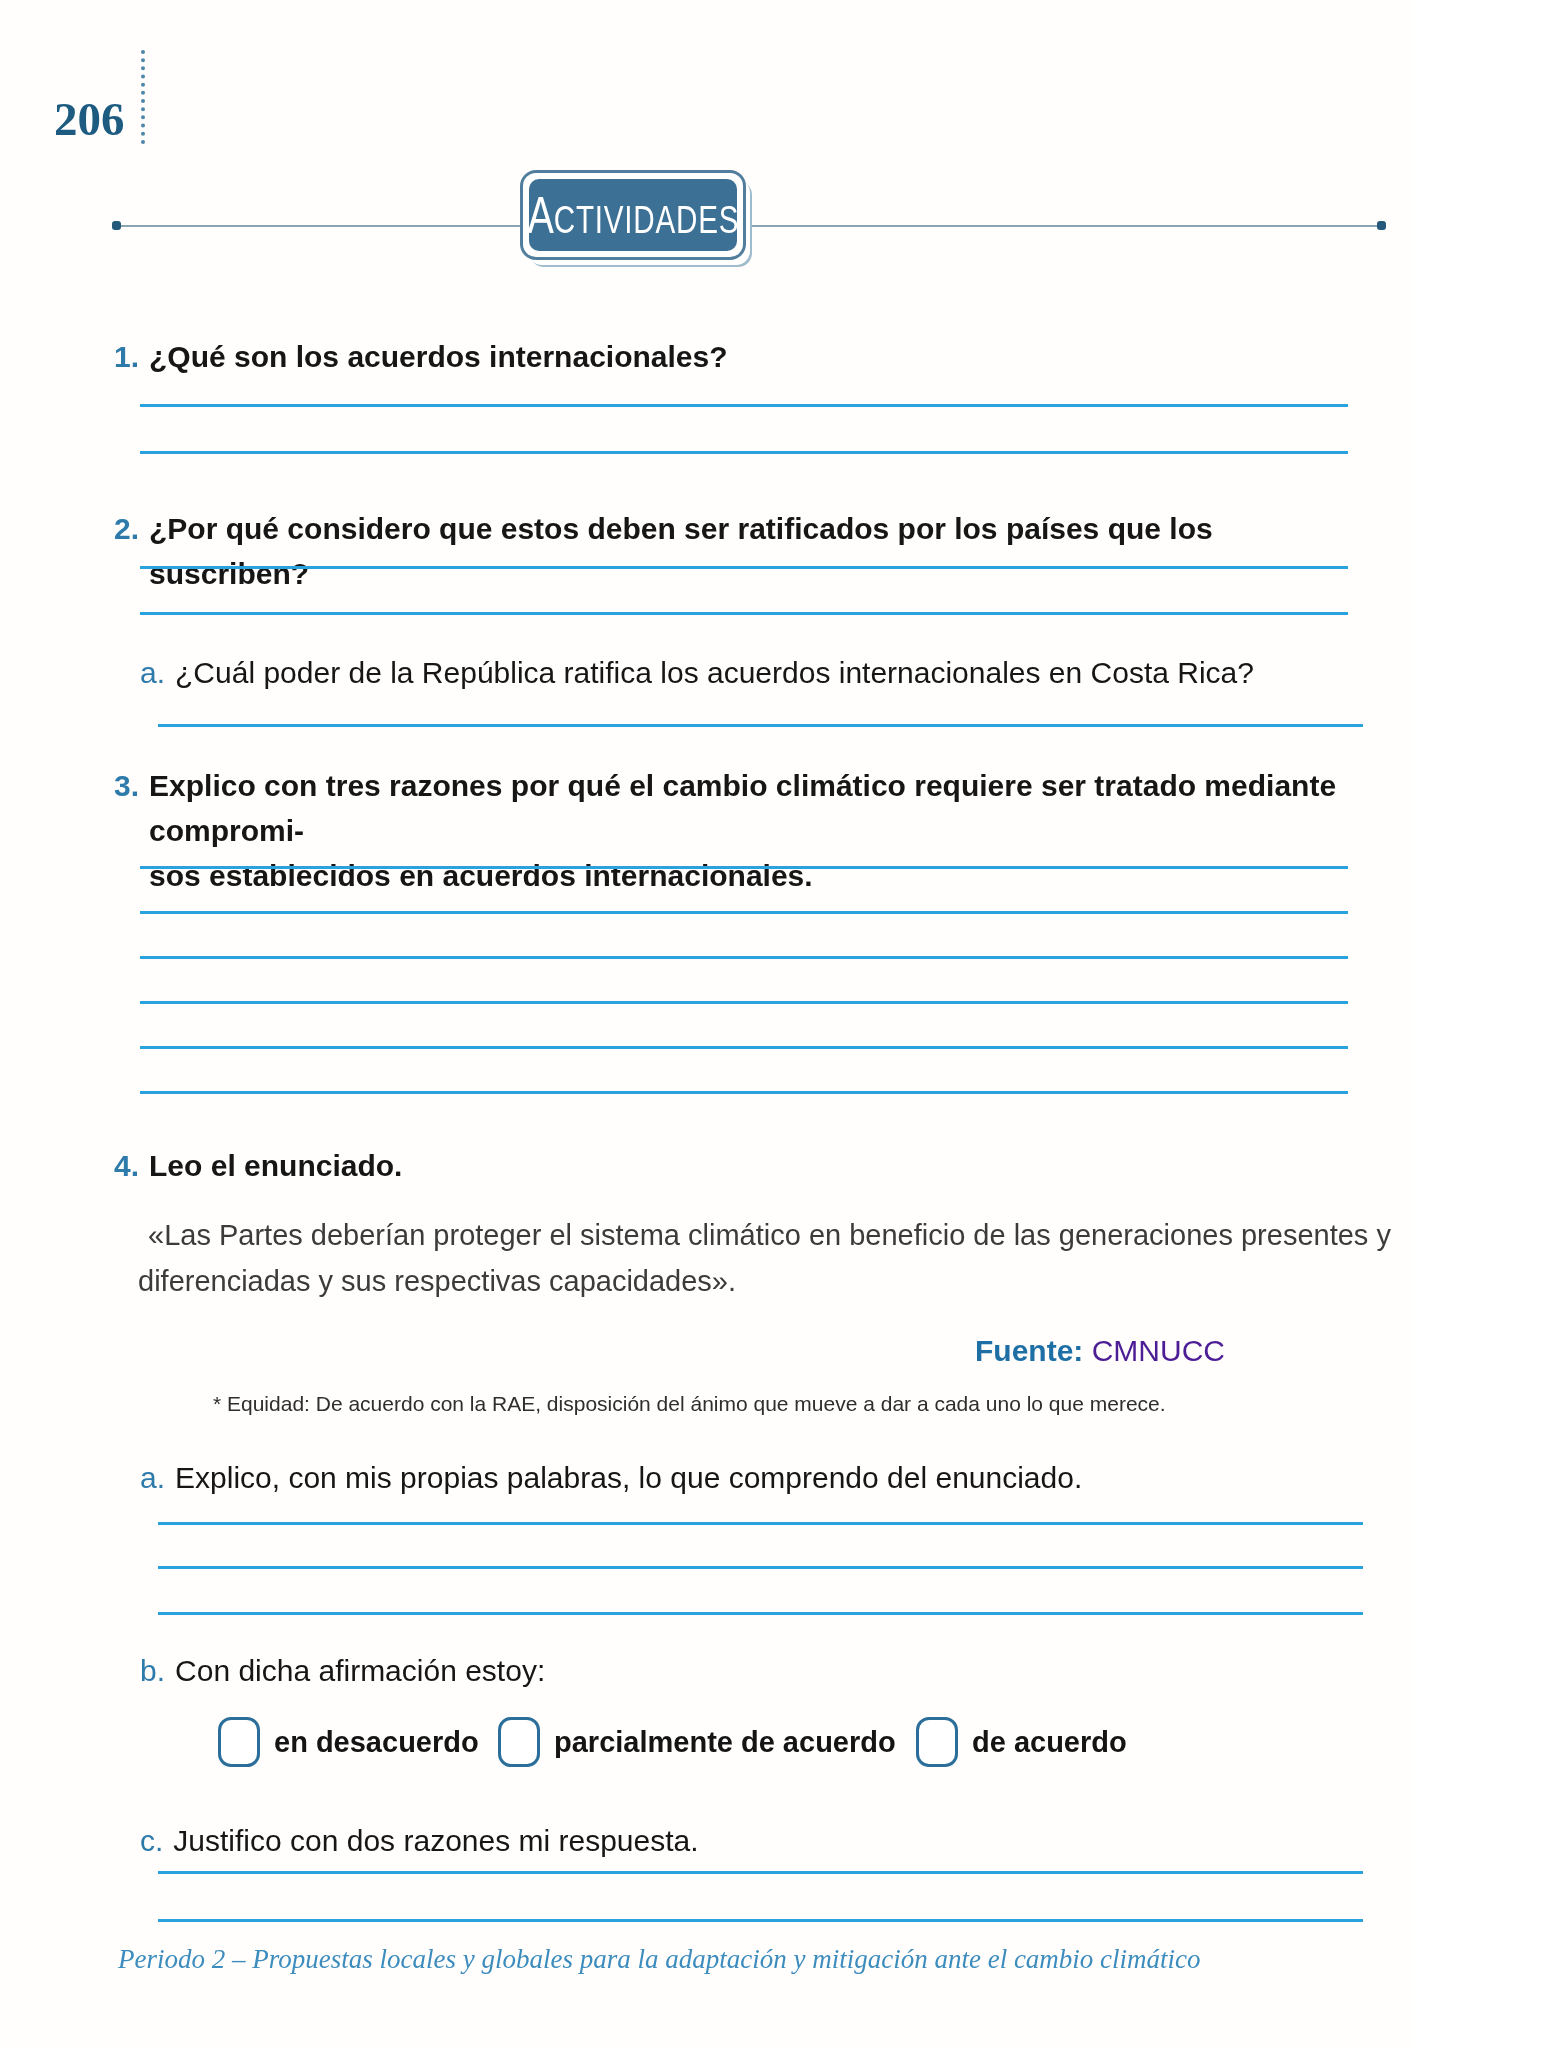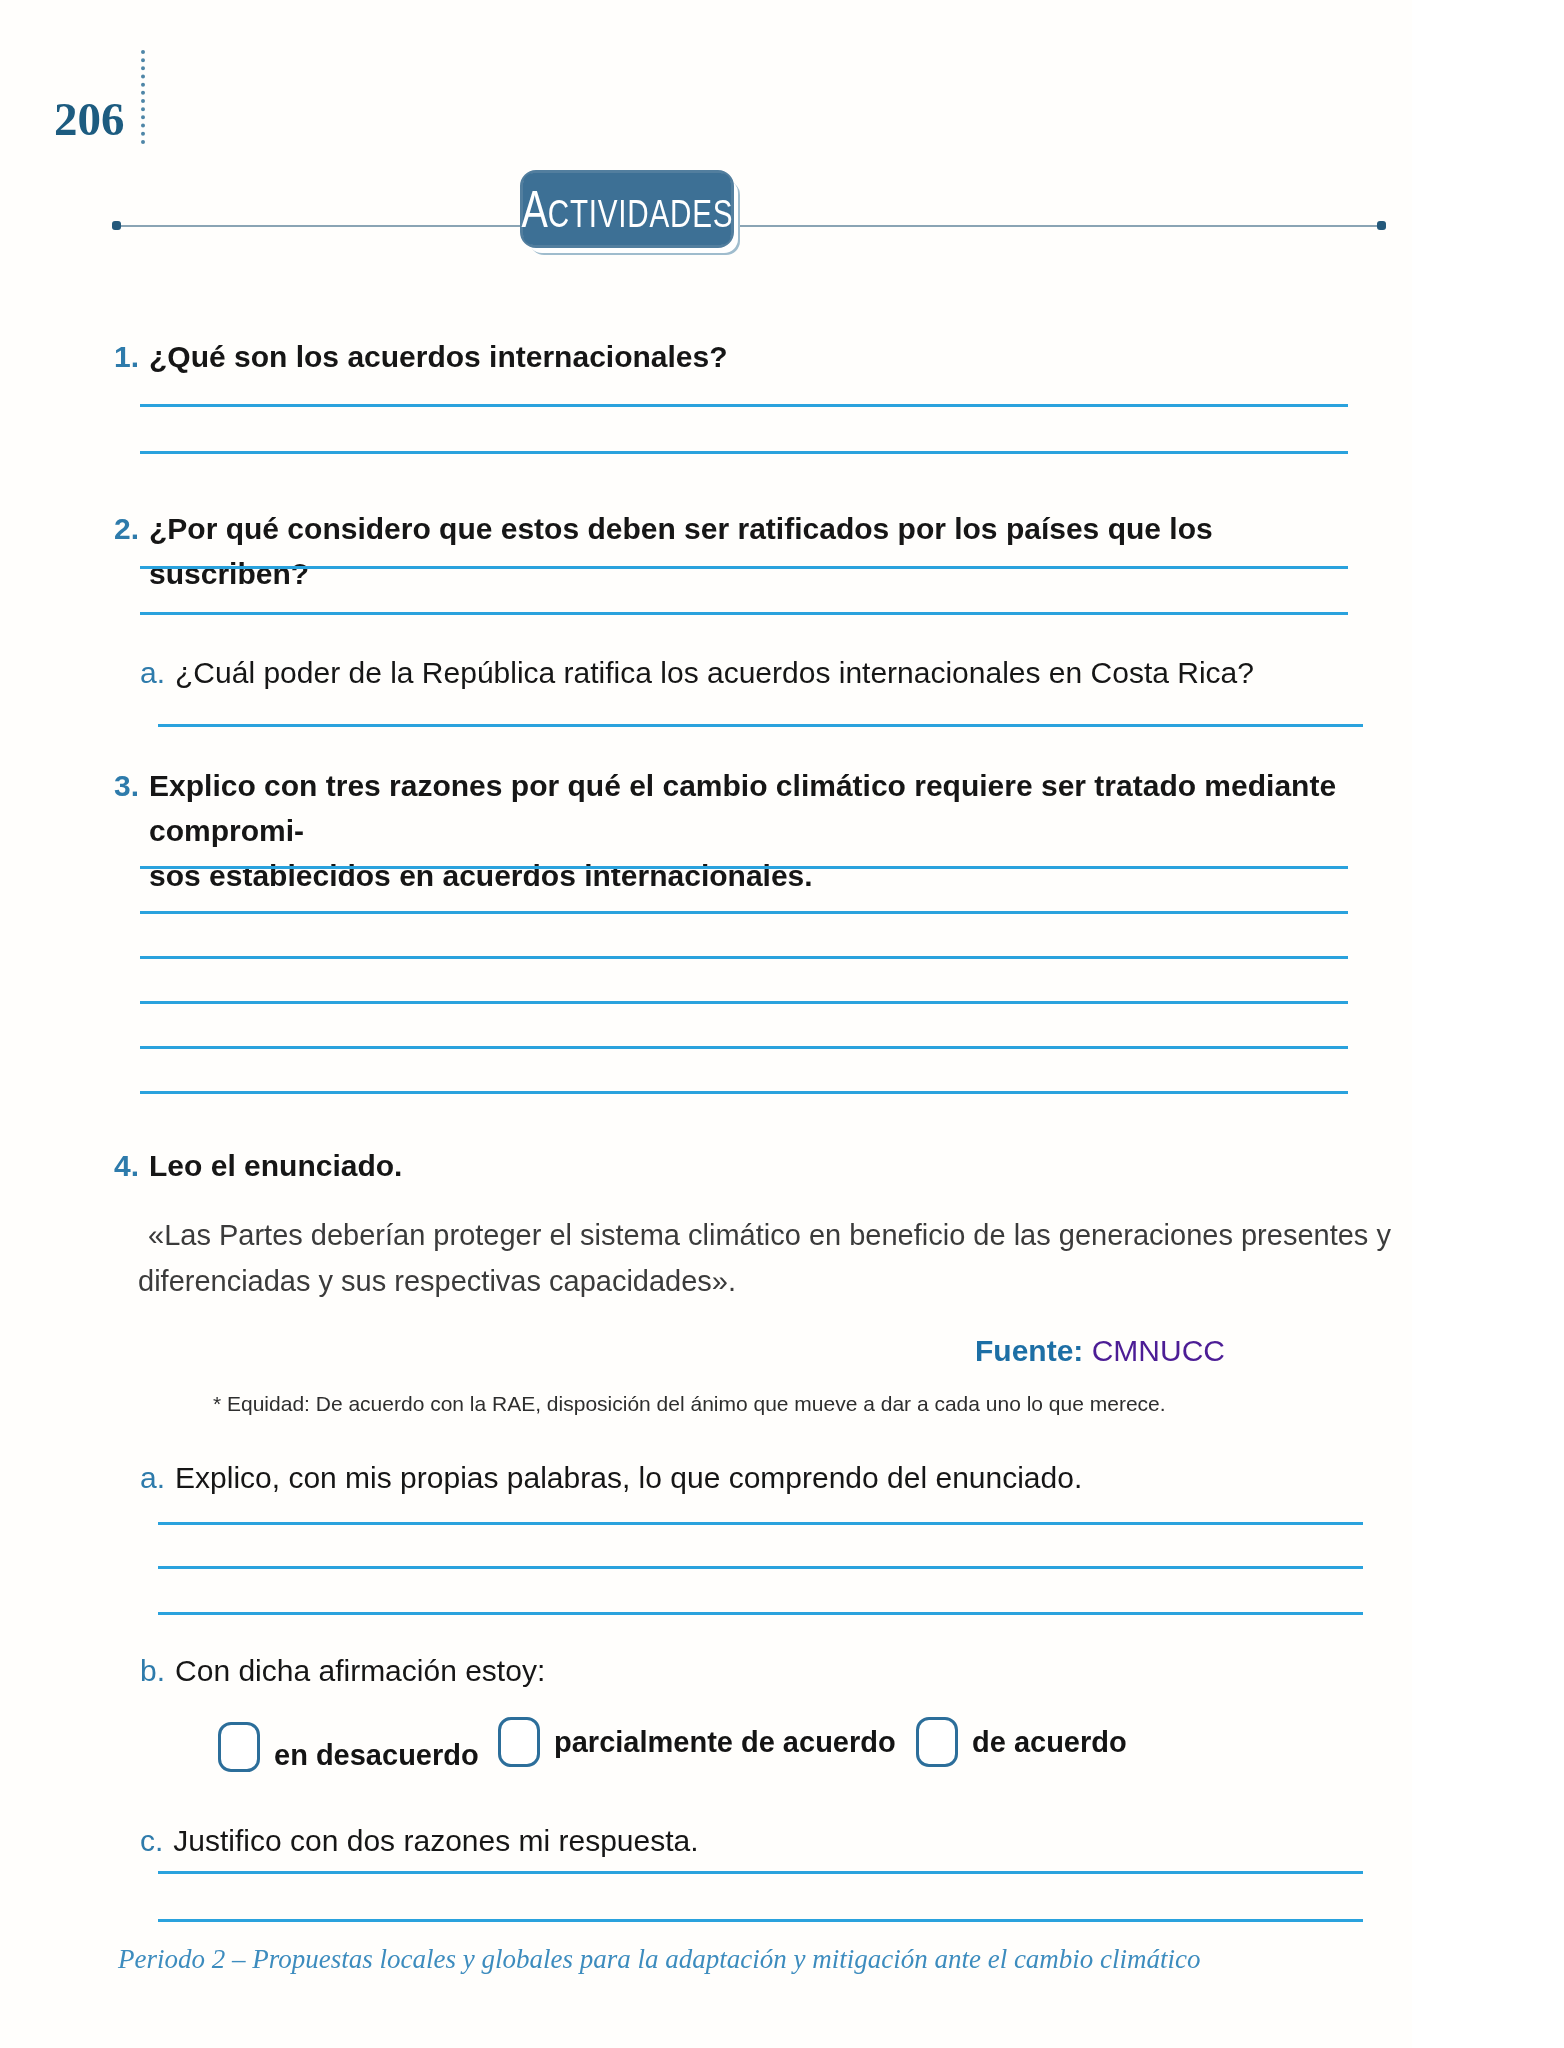--- a/index.html
+++ b/index.html
@@ -33,20 +33,21 @@
     border-radius: 3px; top: 221px; z-index: 1;
   }
   .rule-dot.left  { left: 112px; }
   .rule-dot.right { left: 1377px; }
 
   .badge {
     position: absolute; left: 520px; top: 170px; z-index: 2;
     background: #ffffff;
     border: 3px solid #527e9e;
     border-radius: 16px;
+    padding: 6px;
     box-shadow: 6px 7px 0 -2px #ffffff, 8px 9px 0 -2px #9fbccd;
   }
   .badge-inner {
     background: #3d7095;
     border-radius: 10px;
     width: 208px; height: 72px;
     display: flex; align-items: center; justify-content: center;
   }
   .badge-text {
     display: inline-block; white-space: nowrap;
@@ -107,21 +108,21 @@
     display: flex; align-items: center;
   }
   .option .box {
     width: 42px; height: 50px;
     border: 3px solid #2c6e9a; border-radius: 13px;
     background: #ffffff; box-sizing: border-box;
   }
   .option .lbl {
     margin-left: 14px; font-size: 29px; font-weight: bold; color: #141414;
   }
-  .option.o1 { left: 218px; align-items: flex-end; }
+  .option.o1 { left: 218px; }
   .option.o2 { left: 498px; }
   .option.o3 { left: 916px; }
 
   
   .footer-caption {
     position: absolute; left: 118px; top: 1944px;
     font-family: "Liberation Serif", serif; font-style: italic;
     font-size: 27px; color: #3d8cbe;
   }
 </style>

